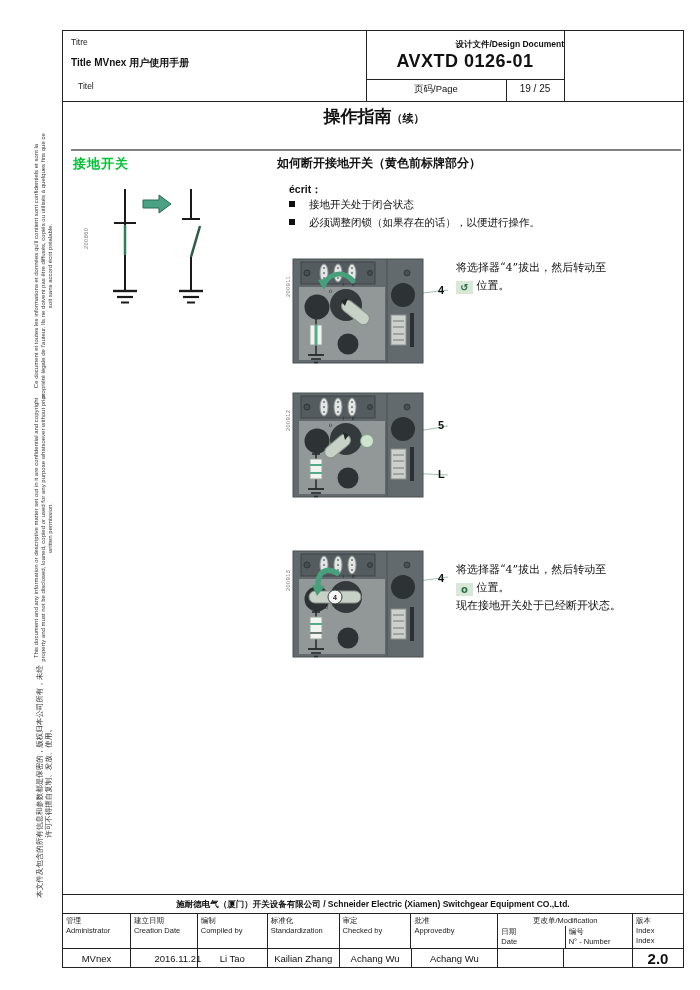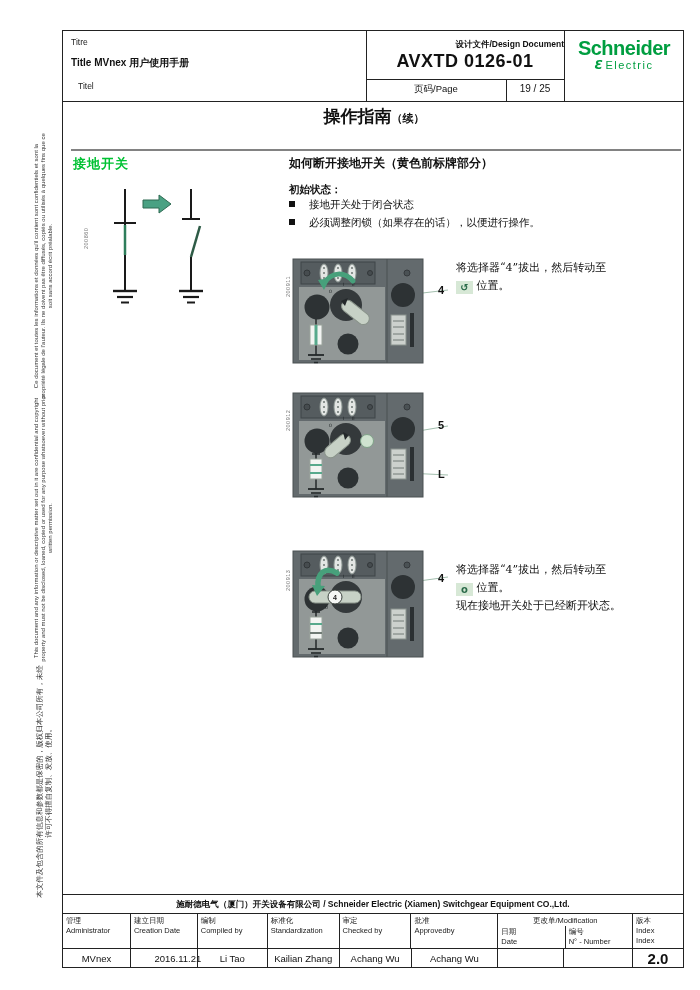--- a/index.html
+++ b/index.html
@@ -21,21 +21,21 @@
   .logo .l1{font-size:20px;font-weight:bold;letter-spacing:-.5px;}
   .logo .l2{font-size:11px;letter-spacing:1.5px;margin-top:1px;}
   .logo .glyph{font-style:italic;font-weight:bold;font-size:12px;margin-right:1px;font-family:"DejaVu Sans",sans-serif;}
   
   .pagetitle{left:0;top:74px;width:622px;text-align:center;font-weight:bold;font-size:17px;}
   .pagetitle .suffix{font-size:11px;}
   .divider{position:absolute;left:8px;right:2px;top:118px;border-top:2px solid #828282;}
   
   .section{left:10px;top:124px;font-size:13px;font-weight:bold;color:#00c233;letter-spacing:1px;}
   
-  .heading{left:226px;top:124px;font-size:12px;font-weight:bold;}
+  .heading{left:214px;top:124px;font-size:12px;font-weight:bold;}
   .initstate{left:226px;top:152px;font-size:10.5px;font-weight:bold;}
   .bullet{left:226px;font-size:10.5px;font-family:"DejaVu Serif",serif;}
   .bullet .sq{display:inline-block;width:6px;height:6px;background:#111;margin-right:14px;vertical-align:1px;}
   .step-text{position:absolute;font-family:"DejaVu Serif",serif;font-size:11px;line-height:1.65;color:#111;}
   .gicon{display:inline-block;min-width:15px;height:13px;padding:0 1px;background:#d7e8d6;color:#2b6b4a;
          text-align:center;line-height:13px;font-size:10px;font-weight:bold;vertical-align:-2px;
          font-family:"DejaVu Sans",sans-serif;}
   .callout{position:absolute;font-size:11px;font-weight:bold;font-family:"Liberation Sans",sans-serif;}
   .ref{position:absolute;transform-origin:0 0;transform:rotate(-90deg);font-size:5.5px;color:#777;letter-spacing:.5px;}
   .vtext{position:absolute;transform-origin:0 0;transform:rotate(-90deg);text-align:center;color:#333;}
@@ -79,24 +79,20 @@
     <div class="hline" style="left:303px;width:198px;top:48px;"></div>
     <div class="vline" style="left:443px;top:48px;height:22px;"></div>
 
     <div class="abs titre">Titre</div>
     <div class="abs titleline">Title MVnex 用户使用手册</div>
     <div class="abs titel">Titel</div>
     <div class="abs designdoc">设计文件/Design Document</div>
     <div class="abs docnum">AVXTD 0126-01</div>
     <div class="abs pagelabel">页码/Page</div>
     <div class="abs pagevalue">19 / 25</div>
-    <div class="abs logo">
-      <div class="l1">Schneider</div>
-      <div class="l2"><span class="glyph">Ɛ</span><span>Electric</span></div>
-    </div>
 
     <div class="abs pagetitle">
       <span>操作指南</span><span class="suffix">（续）</span>
     </div>
     <div class="divider"></div>
 
     <div class="abs section">接地开关</div>
     <span class="ref" style="left:20px;top:218px;">200860</span>
     <svg class="abs" style="left:24px;top:148px;" width="140" height="160" viewBox="0 0 140 160">
 
@@ -116,21 +112,21 @@
         <line x1="95" y1="40" x2="113" y2="40" stroke="#1a1a1a" stroke-width="2"></line>
         <line x1="113" y1="47" x2="104" y2="78" stroke="#2e5b46" stroke-width="2.5"></line>
         <line x1="104" y1="78" x2="104" y2="112" stroke="#1a1a1a" stroke-width="2"></line>
         <line x1="92" y1="112" x2="116" y2="112" stroke="#1a1a1a" stroke-width="2.4"></line>
         <line x1="96" y1="118" x2="112" y2="118" stroke="#1a1a1a" stroke-width="2.2"></line>
         <line x1="100" y1="123.5" x2="108" y2="123.5" stroke="#1a1a1a" stroke-width="2"></line>
       </g>
     </svg>
 
     <div class="abs heading">如何断开接地开关（黄色前标牌部分）</div>
-    <div class="abs initstate">初始状态：</div>
+    <div class="abs initstate">écrit：</div>
     <div class="abs bullet" style="top:167px;">
       <span class="sq"></span><span>接地开关处于闭合状态</span>
     </div>
     <div class="abs bullet" style="top:185px;">
       <span class="sq"></span><span>必须调整闭锁（如果存在的话），以便进行操作。</span>
     </div>
 
     <span class="ref" style="left:222px;top:266px;">200911</span>
     <svg class="abs" style="left:228px;top:226px;" width="160" height="110" viewBox="0 0 160 110">
       <line x1="64" y1="44" x2="157" y2="33" stroke="#a3bfae" stroke-width="1.2"></line>

